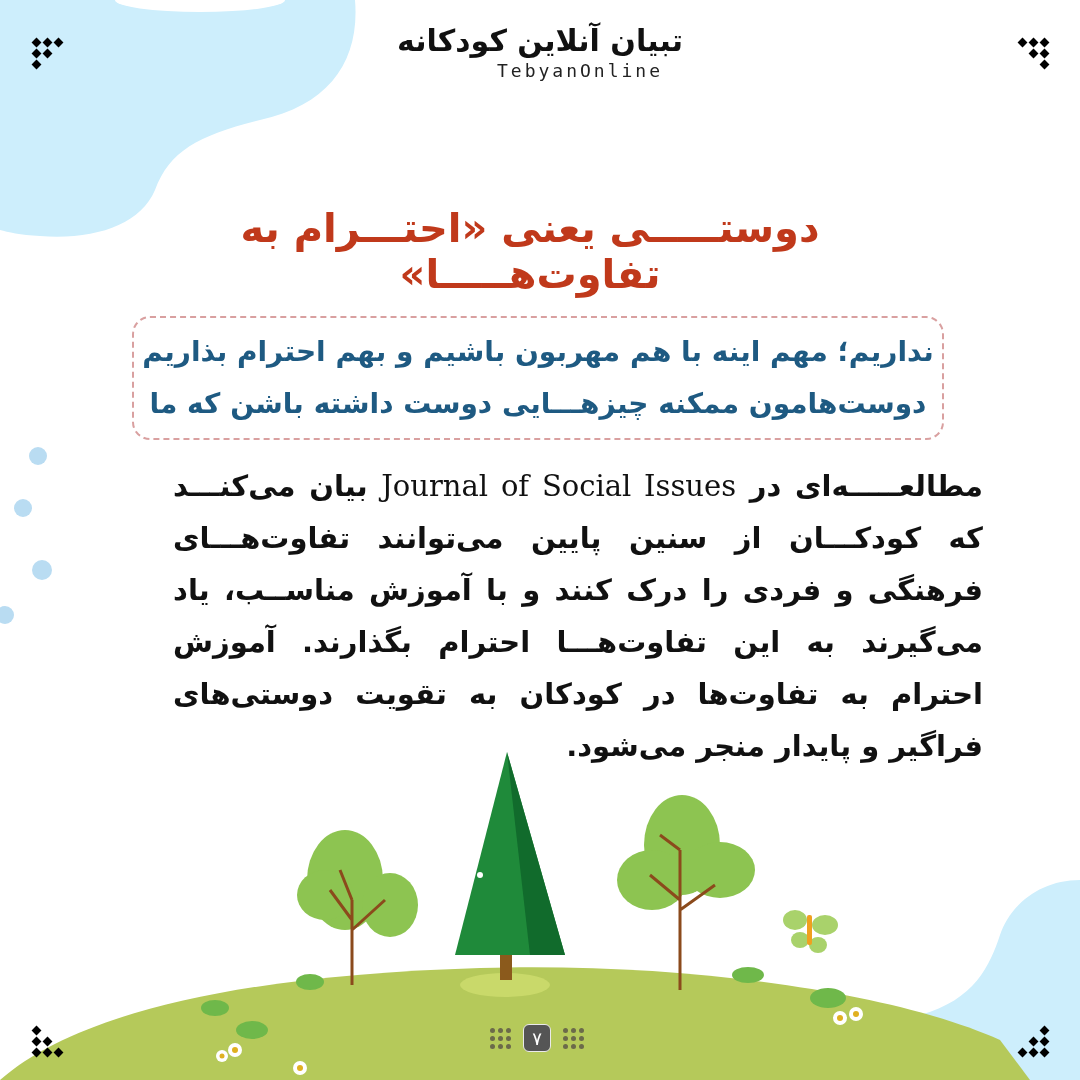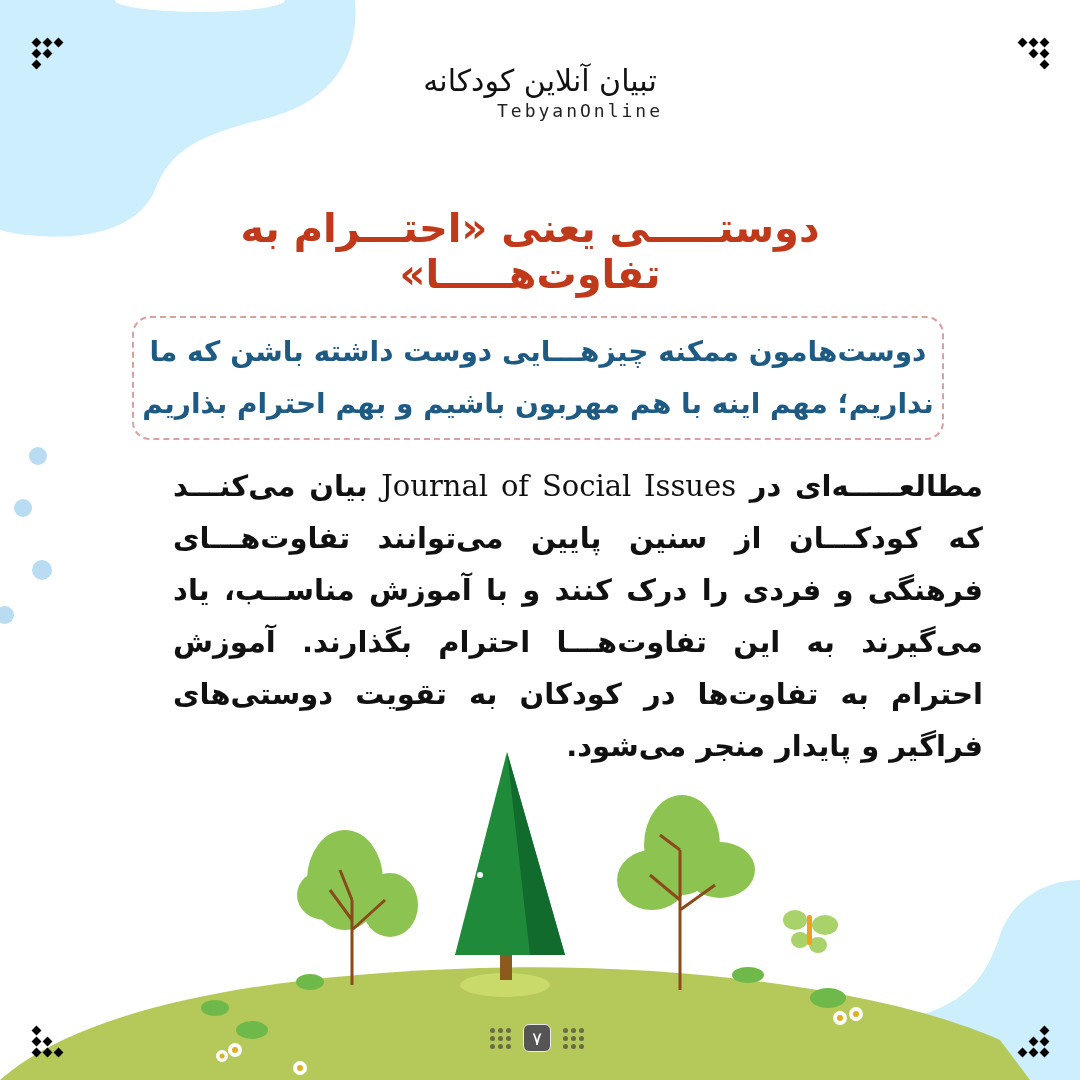--- a/index.html
+++ b/index.html
@@ -1,19 +1,19 @@
 <!DOCTYPE html>
 <html><head>
 <meta charset="utf-8">
 <style>
   html, body { margin:0; padding:0; }
   body { width:1080px; height:1080px; overflow:hidden; background:#ffffff; position:relative; font-family:"DejaVu Sans", sans-serif; }
   #bg-svg { position:absolute; left:0; top:0; width:1080px; height:1080px; z-index:0; }
   .logo { position:absolute; top:22px; left:0; width:1080px; text-align:center; z-index:2; }
-  .logo-fa { font-family:"DejaVu Sans", sans-serif; font-weight:normal; font-size:30px; color:#111; direction:rtl; line-height:38px;margin-top:40px; }
+  .logo-fa { font-family:"DejaVu Sans", sans-serif; font-weight:bold; font-size:30px; color:#111; direction:rtl; line-height:38px; }
   .logo-en { font-family:"DejaVu Sans Mono", monospace; font-size:18px; letter-spacing:3px; color:#222; margin-top:0px; padding-left:80px; }
   .title { position:absolute; top:205px; left:130px; width:800px; text-align:center; direction:rtl; font-family:"DejaVu Sans", sans-serif; font-weight:bold; font-size:40px; color:#c0391b; z-index:2; }
   .quote-box { position:absolute; left:132px; top:316px; width:812px; height:124px; border:2px dashed #d9a0a0; border-radius:18px; box-sizing:border-box; z-index:2; display:flex; align-items:center; justify-content:center; }
   .quote-text { direction:rtl; text-align:center; font-family:"DejaVu Sans", sans-serif; font-weight:bold; font-size:28px; line-height:52px; color:#1e5a82; width:800px; }
   .body-text { position:absolute; left:130px; top:460px; width:810px; direction:rtl; text-align:justify; text-align-last:right; font-family:"DejaVu Sans", sans-serif; font-weight:bold; font-size:29px; line-height:52px; color:#111; z-index:2;margin-left:43px; }
   .body-text .en { font-family:"DejaVu Serif", serif; font-weight:normal; }
   .pager { position:absolute; left:490px; top:1024px; display:flex; align-items:center; gap:12px; z-index:3; }
   .dots { display:grid; grid-template-columns:repeat(3,5px); gap:3px; }
   .dots span { width:5px; height:5px; border-radius:50%; background:#6b6a4a; }
   .page-num { width:26px; height:26px; border-radius:6px; background:#555; border:1.5px solid #eaeaea; color:#fff; font-size:18px; display:flex; align-items:center; justify-content:center; font-family:"DejaVu Sans", sans-serif; }
@@ -128,22 +128,22 @@
 
 <div class="logo">
   <div class="logo-fa">تبیان آنلاین کودکانه</div>
   <div class="logo-en">TebyanOnline</div>
 </div>
 
 <div class="title">دوستـــــی یعنی «احتـــرام به تفاوت‌هـــــا»</div>
 
 <div class="quote-box">
   <div class="quote-text">
+    <div>نداریم؛ مهم اینه با هم مهربون باشیم و بهم احترام بذاریم</div>
     <div>دوست‌هامون ممکنه چیزهـــایی دوست داشته باشن که ما</div>
-    <div>نداریم؛ مهم اینه با هم مهربون باشیم و بهم احترام بذاریم</div>
   </div>
 </div>
 
 <div class="body-text"><span>مطالعـــــه‌ای در </span><span class="en">Journal of Social Issues</span><span> بیان می‌کنـــد که کودکـــان از سنین پایین می‌توانند تفاوت‌هـــای فرهنگی و فردی را درک کنند و با آموزش مناســب، یاد می‌گیرند به این تفاوت‌هـــا احترام بگذارند. آموزش احترام به تفاوت‌ها در کودکان به تقویت دوستی‌های فراگیر و پایدار منجر می‌شود.</span></div>
 
 <div class="pager">
   <div class="dots">
       <span></span>
       <span></span>
       <span></span>

